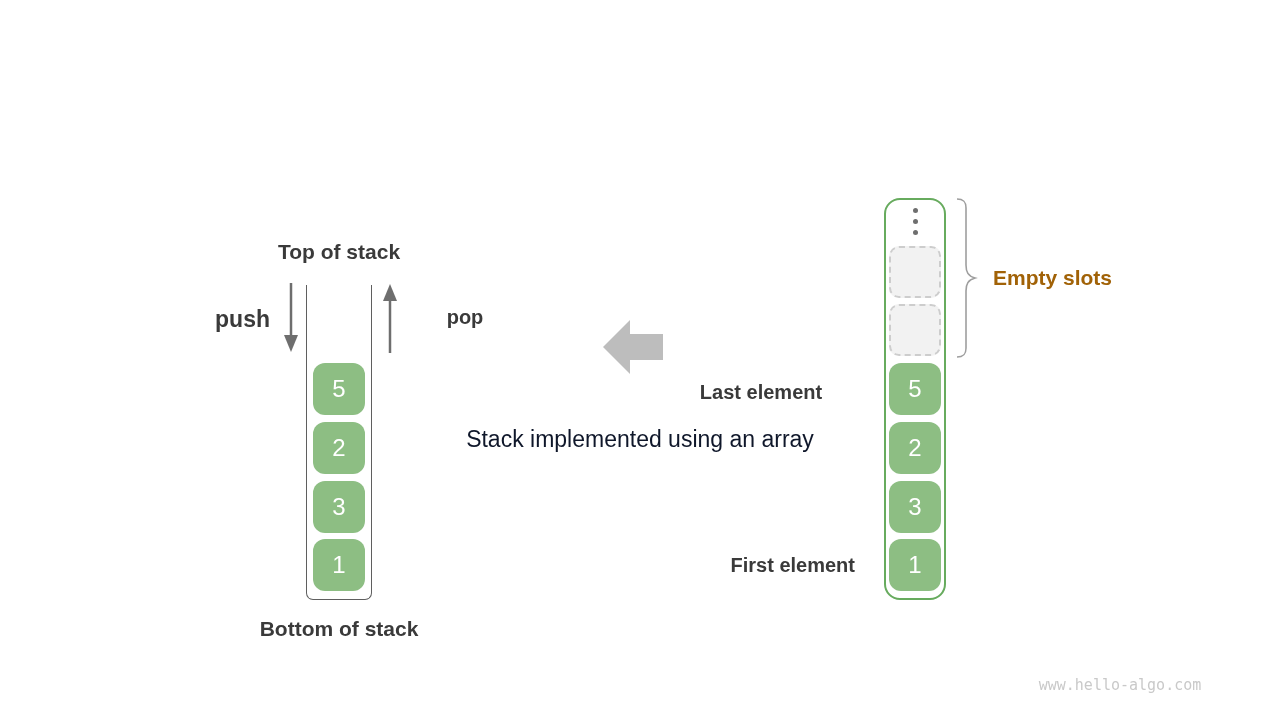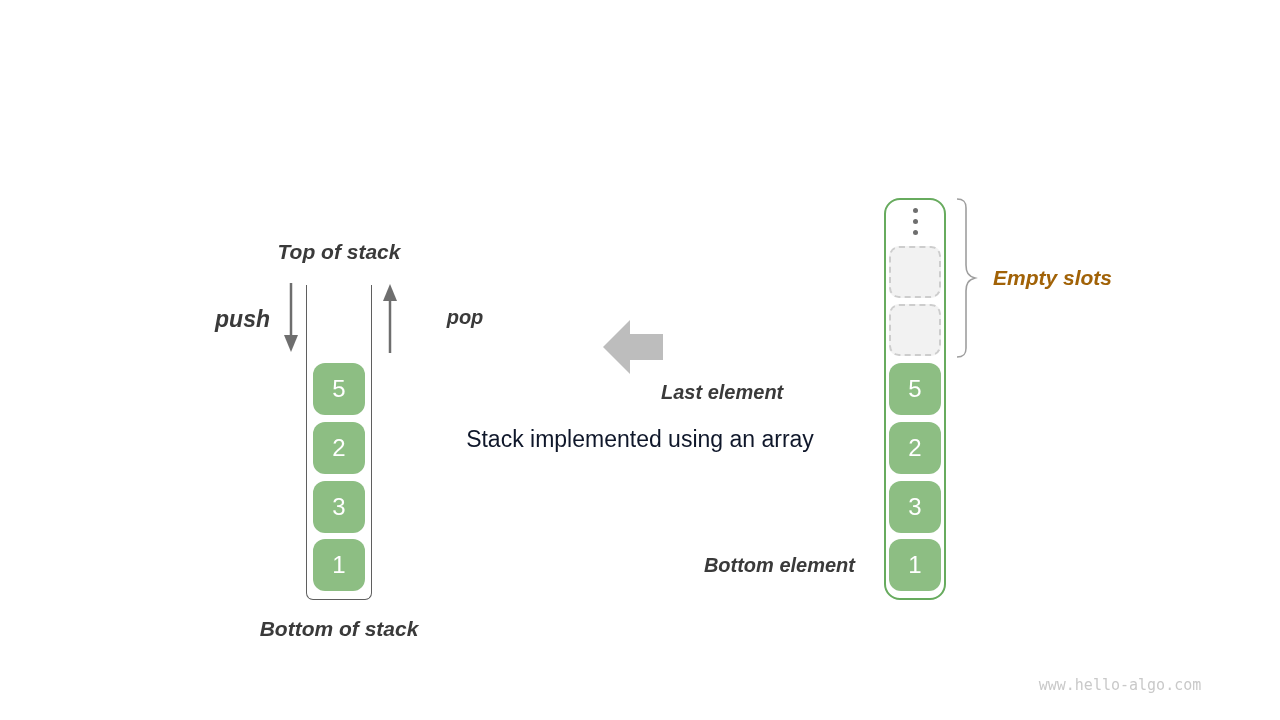--- a/index.html
+++ b/index.html
@@ -1,20 +1,20 @@
 <!DOCTYPE html>
 <html><head>
 <meta charset="utf-8">
 <style>
   html,body { margin:0; padding:0; background:#fff; }
   .canvas {
     position:relative; width:1280px; height:720px; background:#ffffff;
     font-family:"Liberation Sans", sans-serif; overflow:hidden;
   }
-  .label { position:absolute; color:#3a3a3a; font-weight:bold; font-size:21px; white-space:nowrap;font-style:italic; }
+  .label { position:absolute; color:#3a3a3a; font-weight:bold; font-size:21px; white-space:nowrap; }
   .gray  { color:#a16207; }
 
   
   .top-label    { left:239px; top:240px; width:200px; text-align:center; }
   .bottom-label { left:239px; top:617px; width:200px; text-align:center; }
   .push-label   { left:160px; top:306px; width:110px; text-align:right; font-size:23px; }
   .pop-label    { left:410px; top:306px; width:110px; text-align:center;  font-size:20px; }
   .arrow-svg    { position:absolute; }
 
   .stack-container {
@@ -42,21 +42,21 @@
     position:absolute; left:884px; top:198px; width:62px; height:402px;
     border:2px solid #67ab5e; border-radius:16px; box-sizing:border-box; background:#fff;
   }
   .dots { position:absolute; left:884px; top:208px; width:62px; display:flex; flex-direction:column; align-items:center; gap:6px; }
   .dots span { width:5px; height:5px; border-radius:50%; background:#6e6e6e; }
   .empty-slot {
     position:absolute; left:889px; width:52px; height:52px; box-sizing:border-box;
     background:#f2f2f2; border:2px dashed #cdcdcd; border-radius:10px;
   }
   .empty-slots-label { left:993px; top:266px; font-size:21px; }
-  .last-element-label  { left:661px; top:381px; width:200px; text-align:left; font-size:20px; }
+  .last-element-label  { left:661px; top:381px; width:200px; text-align:center; font-size:20px; }
   .first-element-label { left:655px; top:554px; width:200px; text-align:right; font-size:20px; }
 
   
   .step-badge {
     position:absolute; left:35px; top:641px; width:146px; height:52px;
     background:#f8f8f8; border:1.5px solid #a0a0a0; border-radius:10px;
     box-sizing:border-box; display:flex; align-items:center; justify-content:center;
     font-family:"DejaVu Sans Mono", monospace; font-weight:bold; font-size:24px;
     color:#8c8c8c; letter-spacing:1px;
   }
@@ -112,17 +112,17 @@
   <div class="cell rcell" style="top:422px">2</div>
   <div class="cell rcell" style="top:481px">3</div>
   <div class="cell rcell" style="top:539px">1</div>
 
   <svg class="arrow-svg" style="left:955px; top:197px;" width="26" height="164">
     <path d="M2,2 C8,2 11,4 11,11 L11,68 C11,75 13,79 20,81 C13,83 11,87 11,94 L11,151 C11,158 8,160 2,160" fill="none" stroke="#9e9e9e" stroke-width="1.6"></path>
   </svg>
   <div class="label gray empty-slots-label">Empty slots</div>
 
   <div class="label last-element-label">Last element</div>
-  <div class="label first-element-label">Bottom element</div>
+  <div class="label first-element-label">First element</div>
 
   <div class="watermark">www.hello-algo.com</div>
 
 </div>
 
 </body></html>

